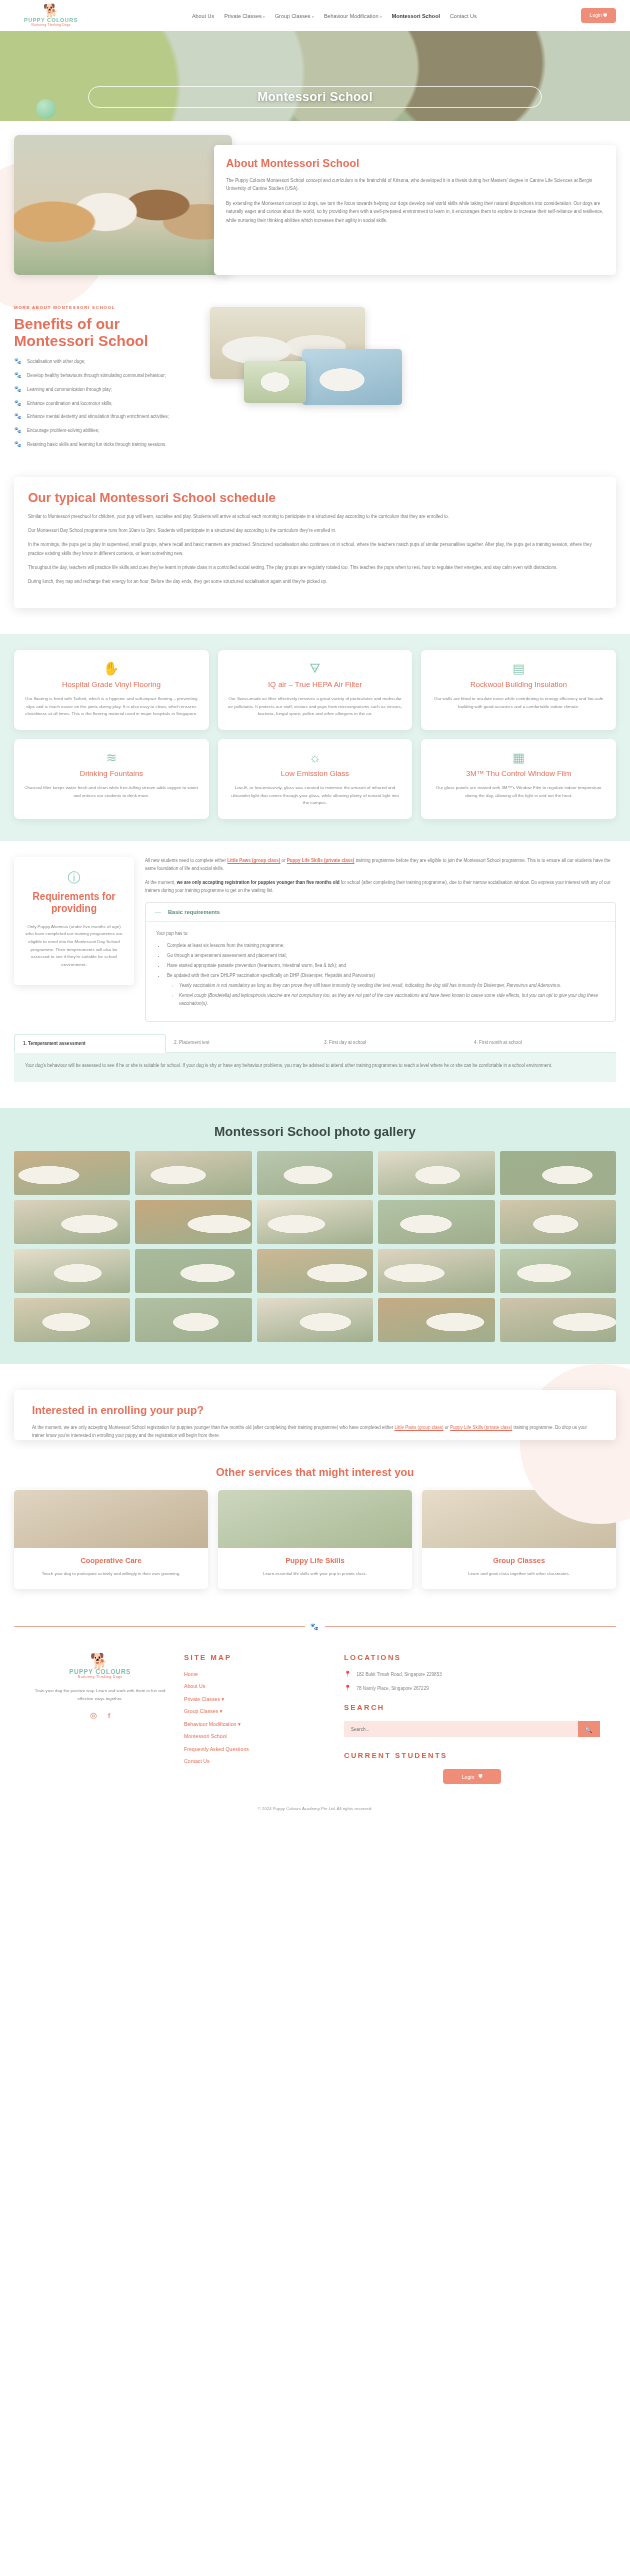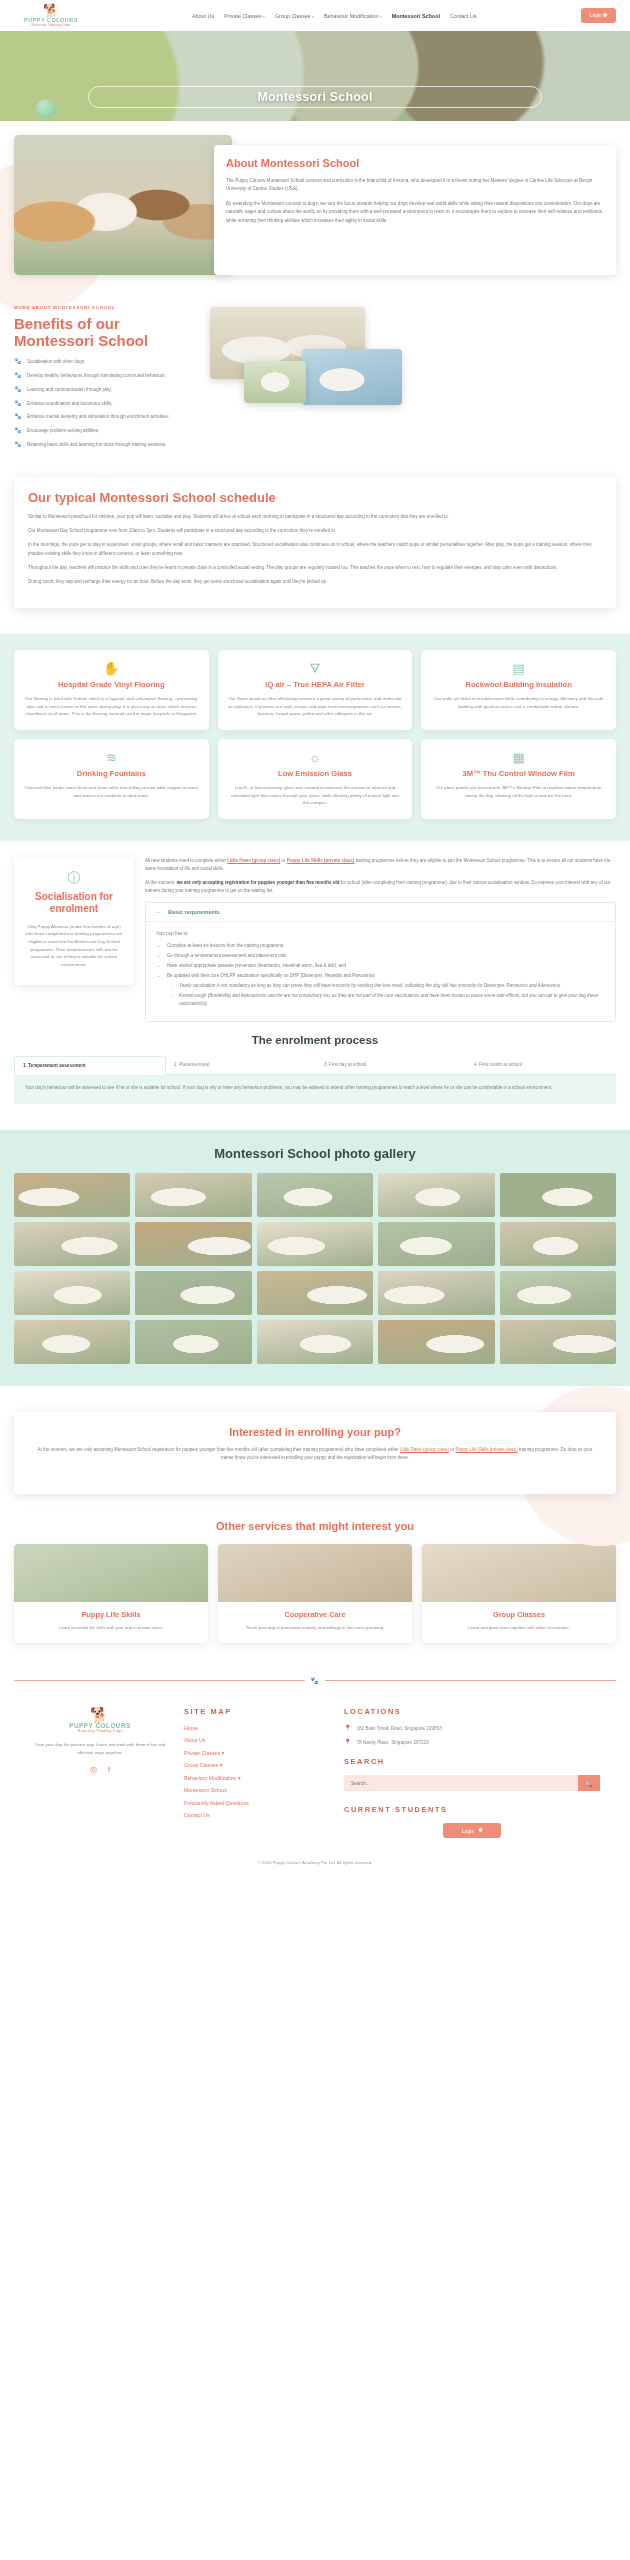--- a/index.html
+++ b/index.html
@@ -84,21 +84,21 @@
   .sched { background:#fff; border-radius:4px; box-shadow:0 2px 12px rgba(0,0,0,.11); padding:13px 14px 15px; }
   .sched h2 { color:#e8705a; font-size:13px; font-weight:bold; margin-bottom:8px;}
   .sched p { font-size:4.5px; line-height:1.85; color:#7d7d7d; margin-bottom:6px;}
 
   
   .campus { background:#e3f4ee; padding:16px 14px 22px; }
   .campus h2 { text-align:center; font-size:11.5px; font-weight:bold; color:#3c4a44; margin-bottom:12px;}
   .cgrid { display:grid; grid-template-columns:repeat(3,1fr); gap:9px; }
   .ccard { background:#fff; border-radius:5px; box-shadow:0 2px 7px rgba(0,0,0,.07); padding:12px 10px 12px; text-align:center; }
   .cico { font-size:13px; color:#8fc9b3; margin-bottom:5px; line-height:1;}
-  .ccard h3 { color:#e8705a; font-size:7.6px; font-weight:bold; line-height:1.25; margin-bottom:6px;}
+  .ccard h3 { color:#e8705a; font-size:7.6px; font-weight:normal; line-height:1.25; margin-bottom:6px;}
   .ccard p { font-size:4.4px; line-height:1.7; color:#8a8a8a;}
 
   
   .req { display:flex; gap:11px; padding:16px 14px 8px; position:relative; }
   .req-card { width:120px; background:#fff; border-radius:4px; box-shadow:0 2px 9px rgba(0,0,0,.1);
     padding:14px 11px 16px; text-align:center; align-self:flex-start;}
   .req-card .rico { font-size:13px; color:#8fc9b3; margin-bottom:7px; line-height:1;}
   .req-card h2 { color:#e8705a; font-size:10px; font-weight:bold; line-height:1.2; margin-bottom:8px;}
   .req-card p { font-size:4.4px; line-height:1.75; color:#8a8a8a;}
   .req-body { flex:1; }
@@ -129,21 +129,21 @@
   
   .gal { background:#d9f0e8; padding:16px 14px 22px; }
   .gal h2 { text-align:center; font-size:13px; font-weight:bold; color:#3c4a44; margin-bottom:12px;}
   .galgrid { display:grid; grid-template-columns:repeat(5,1fr); gap:5px;}
   .gcell { height:44px; border-radius:2px; }
 
   
   .cta-sec { padding:26px 14px 22px; position:relative; background:#fff;}
   .cta-sec:before{content:"";position:absolute;right:-50px;top:0;width:160px;height:160px;border-radius:50%;background:#fdf1ee;}
   .cta { position:relative; z-index:2; background:#fff; border-radius:4px; box-shadow:0 2px 12px rgba(0,0,0,.11);
-    padding:14px 18px 32px; text-align:center;}
+    padding:14px 18px 0; text-align:left;}
   .cta h2 { color:#e8705a; font-size:11px; font-weight:bold; margin-bottom:8px;}
   .cta p { font-size:4.5px; line-height:1.85; color:#7d7d7d;}
   .cta a { color:#e8705a; text-decoration:underline;}
 
   
   .other { padding:4px 14px 26px; }
   .other h2 { text-align:center; font-size:11px; font-weight:bold; color:#e8705a; margin-bottom:12px;}
   .ogrid { display:grid; grid-template-columns:repeat(3,1fr); gap:10px;}
   .ocard { background:#fff; border-radius:4px; box-shadow:0 2px 8px rgba(0,0,0,.1); overflow:hidden;}
   .othumb { height:58px; }
@@ -302,21 +302,21 @@
         <div class="cico">▦</div>
         <h3>3M™ Thu Control Window Film</h3>
         <p>Our glass panels are treated with 3M™'s Window Film to regulate indoor temperature during the day, allowing all the light in and not the heat.</p>
       </div>
     </div>
   </div>
 
   <div class="req">
     <div class="req-card">
       <div class="rico">ⓘ</div>
-      <h2>Socialisation for enrolment</h2>
+      <h2>Requirements for providing</h2>
       <p>Only Puppy Alumnus (under five months of age) who have completed our training programmes are eligible to enrol into the Montessori Day School programme. Their temperaments will also be assessed to see if they're suitable for school environment.</p>
     </div>
     <div class="req-body">
       <p><span>All new students need to complete either </span><a href="#">Little Paws (group class)</a><span> or </span><a href="#">Puppy Life Skills (private class)</a><span> training programme before they are eligible to join the Montessori School programme. This is to ensure all our students have the same foundation of life and social skills.</span></p>
       <p><span>At the moment, </span><b>we are only accepting registration for puppies younger than five months old</b><span> for school (after completing their training programme), due to their narrow socialisation window. Do express your interest with any of our trainers during your training programme to get on the waiting list.</span></p>
       <div class="acc">
         <div class="acc-h">
           <span class="acc-minus">—</span>
           <span class="acc-title">Basic requirements</span>
         </div>
@@ -332,21 +332,20 @@
                 <li>Kennel cough (Bordetella) and leptospirosis vaccine are not compulsory too, as they are not part of the core vaccinations and have been known to cause some side effects, but you can opt to give your dog these vaccination(s).</li>
               </ul>
             </li>
           </ul>
         </div>
       </div>
     </div>
   </div>
 
   <div class="proc">
-    <h2>The enrolment process</h2>
     <div class="tabs">
       <div class="tab active">1. Temperament assessment</div>
       <div class="tab">2. Placement test</div>
       <div class="tab">3. First day at school</div>
       <div class="tab">4. First month at school</div>
     </div>
     <div class="tabpanel">Your dog's behaviour will be assessed to see if he or she is suitable for school. If your dog is shy or have any behaviour problems, you may be advised to attend other training programmes to reach a level where he or she can be comfortable in a school environment.</div>
   </div>
 
   <div class="gal">
@@ -379,31 +378,31 @@
     <div class="cta">
       <h2>Interested in enrolling your pup?</h2>
       <p><span>At the moment, we are only accepting Montessori School registration for puppies younger than five months old (after completing their training programme) who have completed either </span><a href="#">Little Paws (group class)</a><span> or </span><a href="#">Puppy Life Skills (private class)</a><span> training programme. Do drop us your trainer know you're interested in enrolling your puppy and the registration will begin from there.</span></p>
     </div>
   </div>
 
   <div class="other">
     <h2>Other services that might interest you</h2>
     <div class="ogrid">
       <div class="ocard">
+        <div class="othumb" style="background:linear-gradient(160deg,#e0d5c2,#c3b296)"></div>
+        <div class="obody">
+          <h3>Cooperative Care</h3>
+          <p>Teach your dog to participate actively and willingly in their own grooming.</p>
+        </div>
+      </div>
+      <div class="ocard">
         <div class="othumb" style="background:linear-gradient(160deg,#ccd6be,#aab994)"></div>
         <div class="obody">
           <h3>Puppy Life Skills</h3>
           <p>Learn essential life skills with your pup in private class.</p>
-        </div>
-      </div>
-      <div class="ocard">
-        <div class="othumb" style="background:linear-gradient(160deg,#e0d5c2,#c3b296)"></div>
-        <div class="obody">
-          <h3>Cooperative Care</h3>
-          <p>Teach your dog to participate actively and willingly in their own grooming.</p>
         </div>
       </div>
       <div class="ocard">
         <div class="othumb" style="background:linear-gradient(160deg,#e6dcc9,#c9bda3)"></div>
         <div class="obody">
           <h3>Group Classes</h3>
           <p>Learn and grow class together with other classmates.</p>
         </div>
       </div>
     </div>

